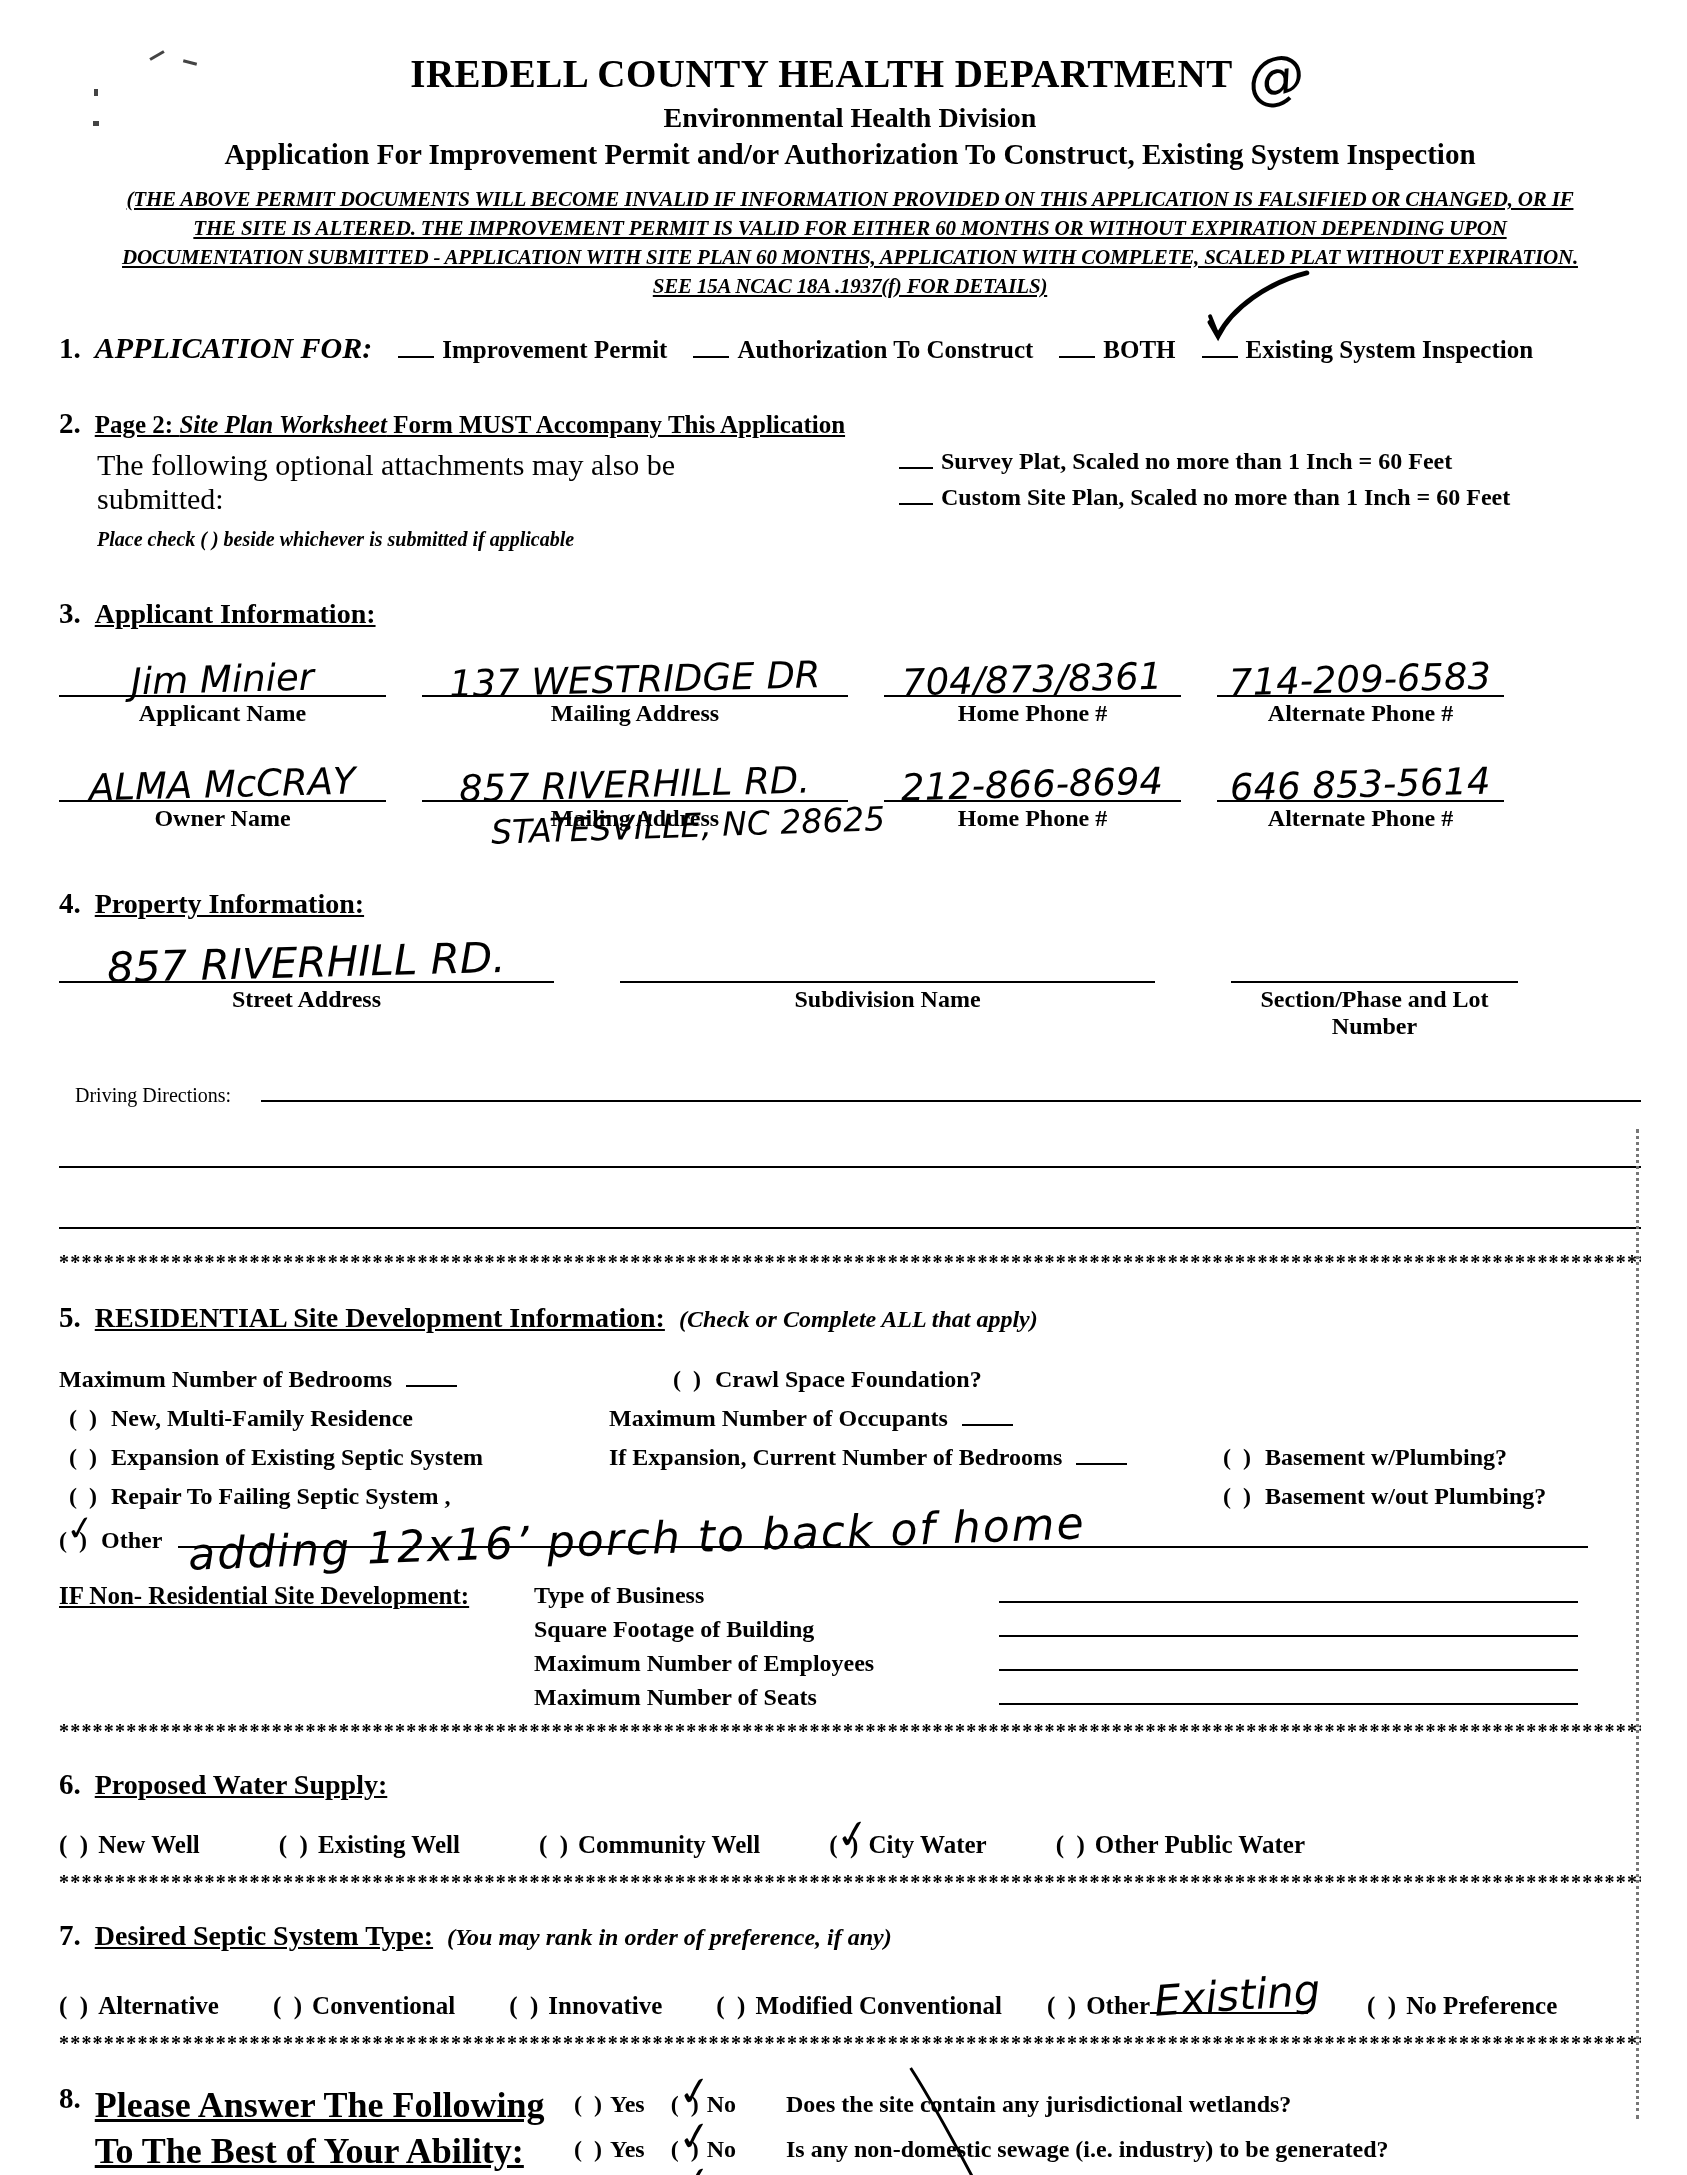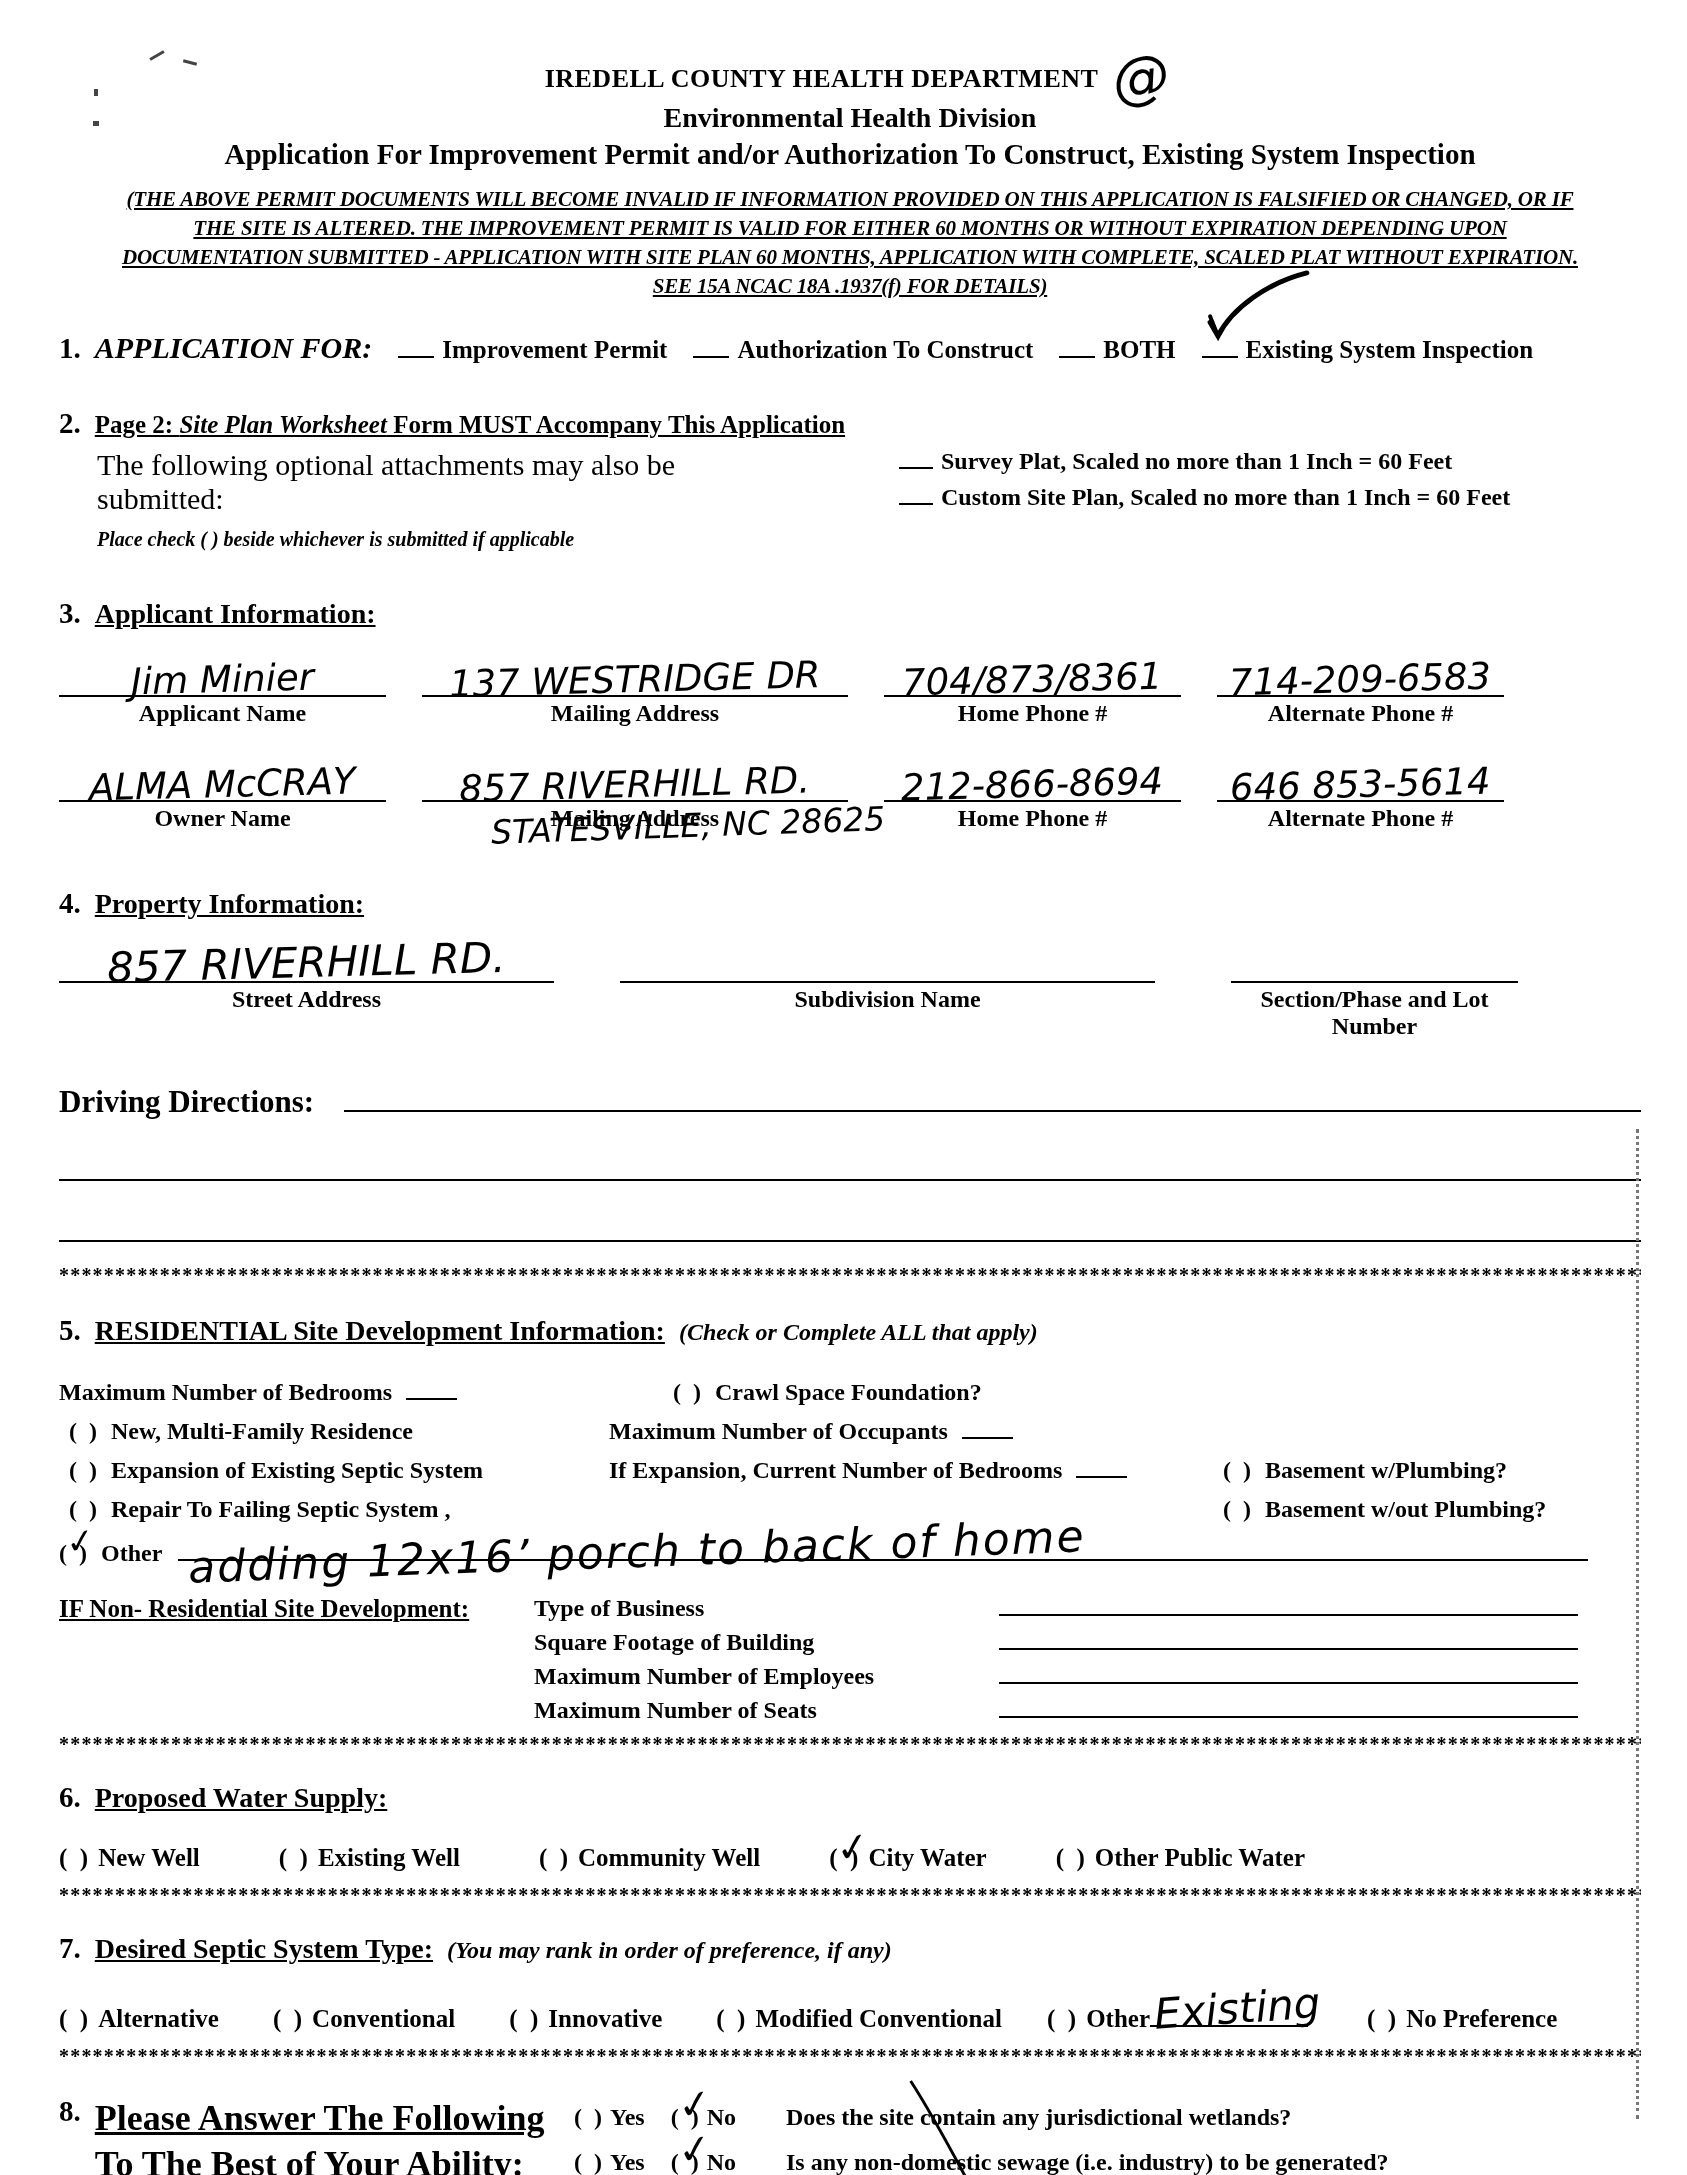--- a/index.html
+++ b/index.html
@@ -3,21 +3,21 @@
 <meta charset="utf-8">
 <style>
   html,body{margin:0;padding:0;background:#fff;}
   body{width:1687px;height:2175px;position:relative;overflow:hidden;
        font-family:"Liberation Serif",serif;color:#000;-webkit-font-smoothing:none;}
   .page{position:relative;width:100%;height:100%;}
   .content{padding:34px 46px 0 59px;}
 
   
   .hdr{text-align:center;position:relative;}
-  .hdr .title{font-size:26px;font-weight:bold;letter-spacing:0.5px;}
+  .hdr .title{font-size:39px;font-weight:bold;letter-spacing:0.5px;}
   .hw{font-family:"DejaVu Sans",sans-serif;font-style:italic;font-weight:400;display:inline-block;}
   .at-mark{font-size:57px;transform:rotate(-8deg);position:relative;top:10px;left:14px;}
   .hdr .sub1{font-size:28px;font-weight:bold;margin-top:2px;}
   .hdr .sub2{font-size:29px;font-weight:bold;margin-top:4px;}
 
   
   .disclaimer{margin-top:14px;text-align:center;font-weight:bold;font-style:italic;
               font-size:21px;line-height:29px;letter-spacing:-0.2px;}
   .disclaimer div{text-decoration:underline;}
 
@@ -56,21 +56,21 @@
   .fval .hw{font-size:37px;white-space:nowrap;transform:rotate(-1.5deg);position:relative;top:6px;}
   .flabel{font-size:24px;font-weight:bold;text-align:center;margin-top:3px;}
   .w1{width:327px;} .w2{width:426px;} .w3{width:297px;} .w4{width:287px;margin-right:0;}
   .addr2{position:absolute;left:69px;top:61px;font-size:33px;white-space:nowrap;transform:rotate(-2deg);}
 
   
   .s4{margin-top:55px;}
   .s4 .fields{margin-top:6px;}
   .sw1{width:495px;} .sw2{width:535px;margin-left:30px;} .sw3{width:287px;margin-left:40px;margin-right:0;}
   .drive{margin-top:44px;display:flex;align-items:baseline;}
-  .drive .lbl{font-size:31px;font-weight:bold;white-space:nowrap;margin-right:30px;}
+  .drive .lbl{font-size:20px;font-weight:normal;white-space:nowrap;margin-right:30px;margin-left:16px;}
   .longline{flex:1;border-bottom:2px solid #000;height:4px;}
   .fullline{border-bottom:2.5px solid #000;height:4px;margin-top:55px;}
 
   
   .s5head{margin-top:26px;}
   .note{font-size:24px;font-weight:bold;font-style:italic;margin-left:14px;}
   .s5grid{margin-top:26px;font-size:24px;font-weight:bold;}
   .s5row{display:flex;align-items:baseline;line-height:39px;}
   .c1{width:540px;padding-left:10px;white-space:nowrap;}
   .c2{width:614px;white-space:nowrap;}

